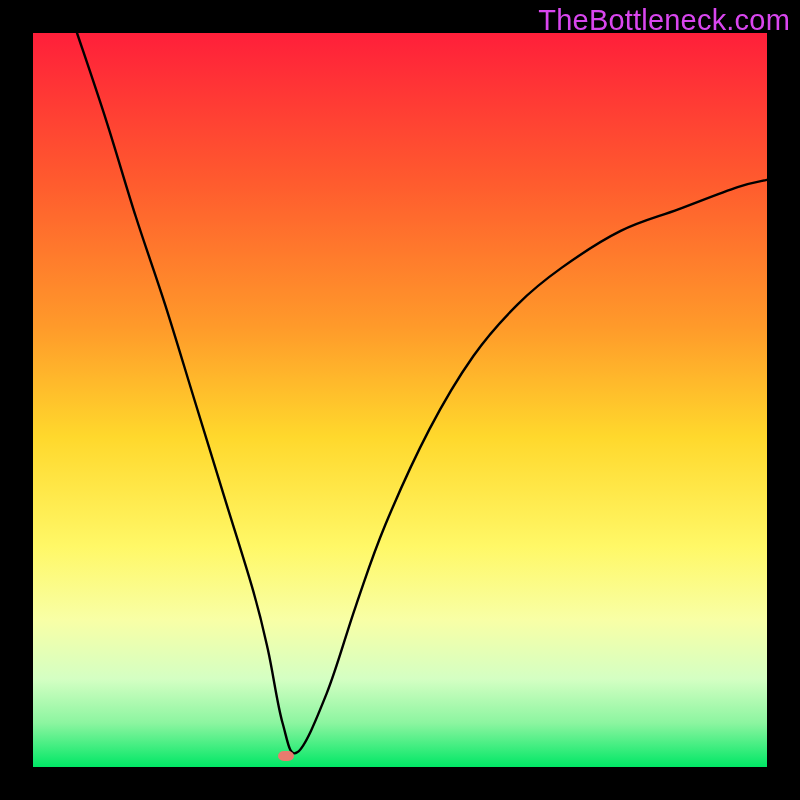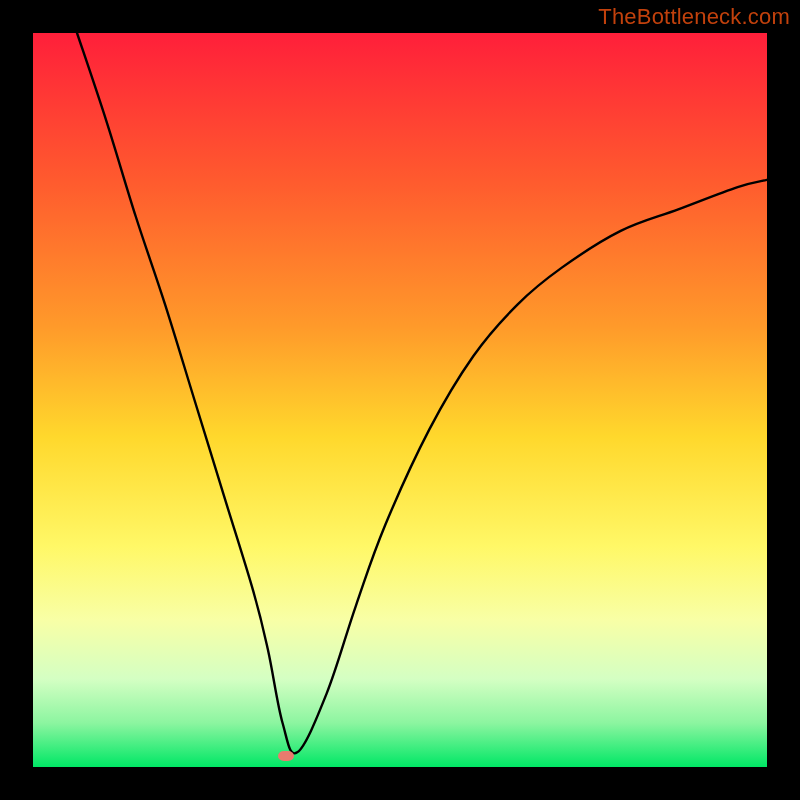--- a/index.html
+++ b/index.html
@@ -31,22 +31,22 @@
       #fff867 70%,
       #f8ffa6 80%,
       #d4ffc3 88%,
       #8cf5a0 94%,
       #00e765 100%);
   }
   .watermark {
     position: absolute;
     top: 4px;
     right: 10px;
-    color: #c2410c;
-    font-size: 22px;
+    color: #d946ef;
+    font-size: 29px;
     letter-spacing: 0.2px;
     user-select: none;
   }
   svg.curve {
     position: absolute;
     left: 0;
     top: 0;
     width: 734px;
     height: 734px;
   }

